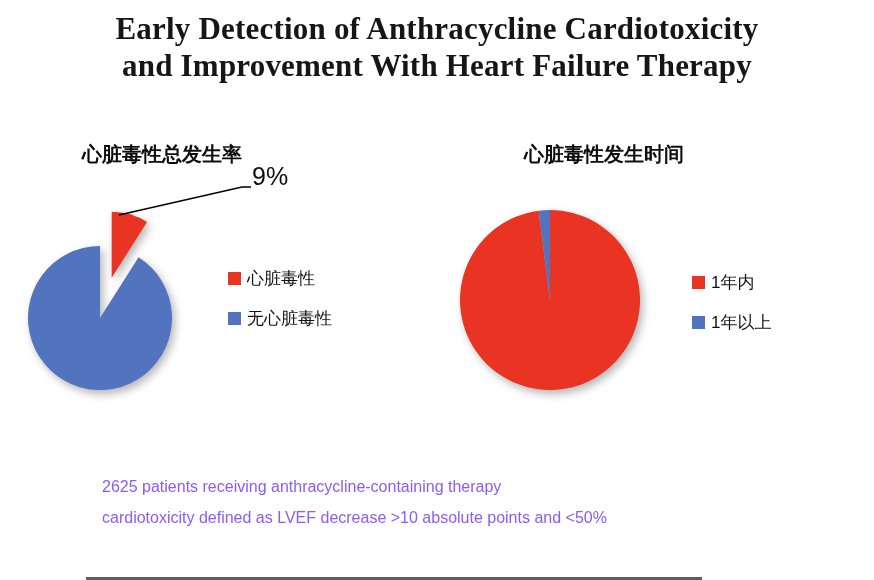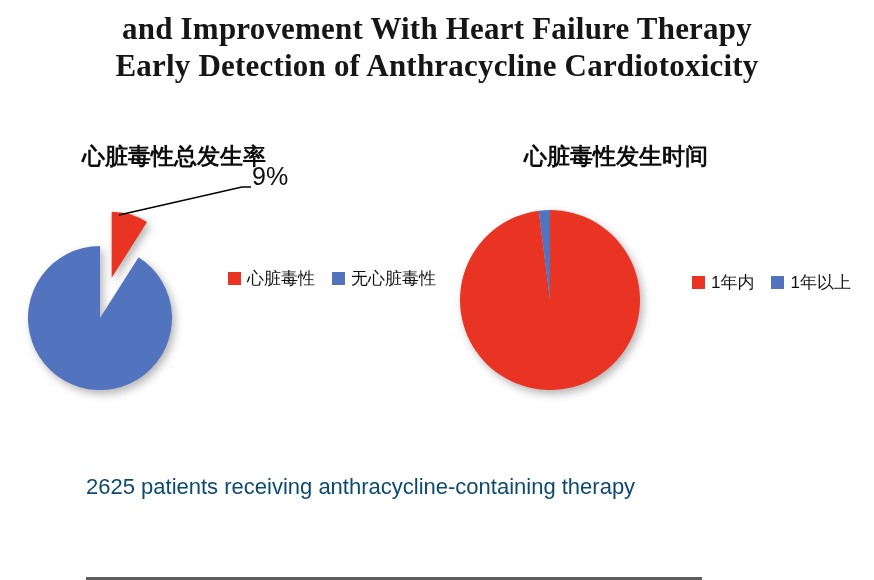--- a/index.html
+++ b/index.html
@@ -5,46 +5,46 @@
   html,body{margin:0;padding:0;background:#ffffff;}
   .stage{
     position:relative;width:874px;height:580px;background:#ffffff;
     overflow:hidden;font-family:"Liberation Sans",sans-serif;color:#111;
   }
   .deck-title{
     position:absolute;top:10px;left:0;width:100%;text-align:center;
     font-family:"Liberation Serif",serif;font-weight:bold;font-size:31px;
     line-height:37px;color:#161616;letter-spacing:.2px;
   }
-  .chart-title{position:absolute;font-weight:bold;font-size:23px;color:#0d0d0d;white-space:nowrap;}
+  .chart-title{position:absolute;font-weight:bold;font-size:20px;color:#0d0d0d;white-space:nowrap;}
   #chart-title-left{left:82px;top:141px;}
   #chart-title-right{left:516px;top:141px;margin-left:8px;}
   .callout-label{position:absolute;left:252px;top:162px;font-size:25px;color:#0d0d0d;}
   .inner-label{position:absolute;left:548px;top:326px;font-size:26px;color:#000;}
   svg.pie{position:absolute;overflow:visible;}
   #pie-left{left:0;top:150px;width:280px;height:270px;}
   #pie-right{left:440px;top:190px;width:240px;height:230px;}
   .pie-shadow{filter:drop-shadow(3px 4px 4px rgba(90,90,90,.45));}
   .leader{fill:none;stroke:#000;stroke-width:1.5;}
-  .legend{position:absolute;display:flex;flex-direction:row;gap:17px;}
+  .legend{position:absolute;display:flex;flex-direction:column;gap:17px;}
   #legend-left{left:228px;top:267px;}
   #legend-right{left:692px;top:271px;}
   .legend-row{display:flex;align-items:center;gap:6px;font-size:17px;color:#111;white-space:nowrap;}
   .swatch{width:13px;height:13px;flex:0 0 13px;}
-  .footnotes{position:absolute;left:86px;top:471px;font-size:22px;line-height:31px;color:#0c4a6e;white-space:nowrap;}
+  .footnotes{position:absolute;left:102px;top:471px;font-size:16px;line-height:31px;color:#8b5cf6;white-space:nowrap;}
   .cropped-line{position:absolute;left:86px;top:577px;width:616px;height:4px;background:#5e5e5e;}
 </style>
 </head>
 <body>
 
 <div class="stage">
 
   <div class="deck-title">
+    <div>Early Detection of Anthracycline Cardiotoxicity</div>
     <div>and Improvement With Heart Failure Therapy</div>
-    <div>Early Detection of Anthracycline Cardiotoxicity</div>
   </div>
 
   <div class="chart-title" id="chart-title-left">心脏毒性总发生率</div>
   <div class="chart-title" id="chart-title-right">心脏毒性发生时间</div>
 
   <div class="callout-label">9%</div>
   <div class="inner-label">98%</div>
 
   <svg class="pie" id="pie-left" viewBox="0 0 280 270">
     <g class="pie-shadow">
@@ -78,17 +78,18 @@
       <span>1年内</span>
     </div>
     <div class="legend-row">
       <span class="swatch" style="background-color: rgb(82, 115, 190);"></span>
       <span>1年以上</span>
     </div>
   </div>
 
   <div class="footnotes">
     <div>2625 patients receiving anthracycline-containing therapy</div>
+    <div>cardiotoxicity defined as LVEF decrease &gt;10 absolute points and &lt;50%</div>
   </div>
 
   <div class="cropped-line"></div>
 
 </div>
 
 </body></html>

